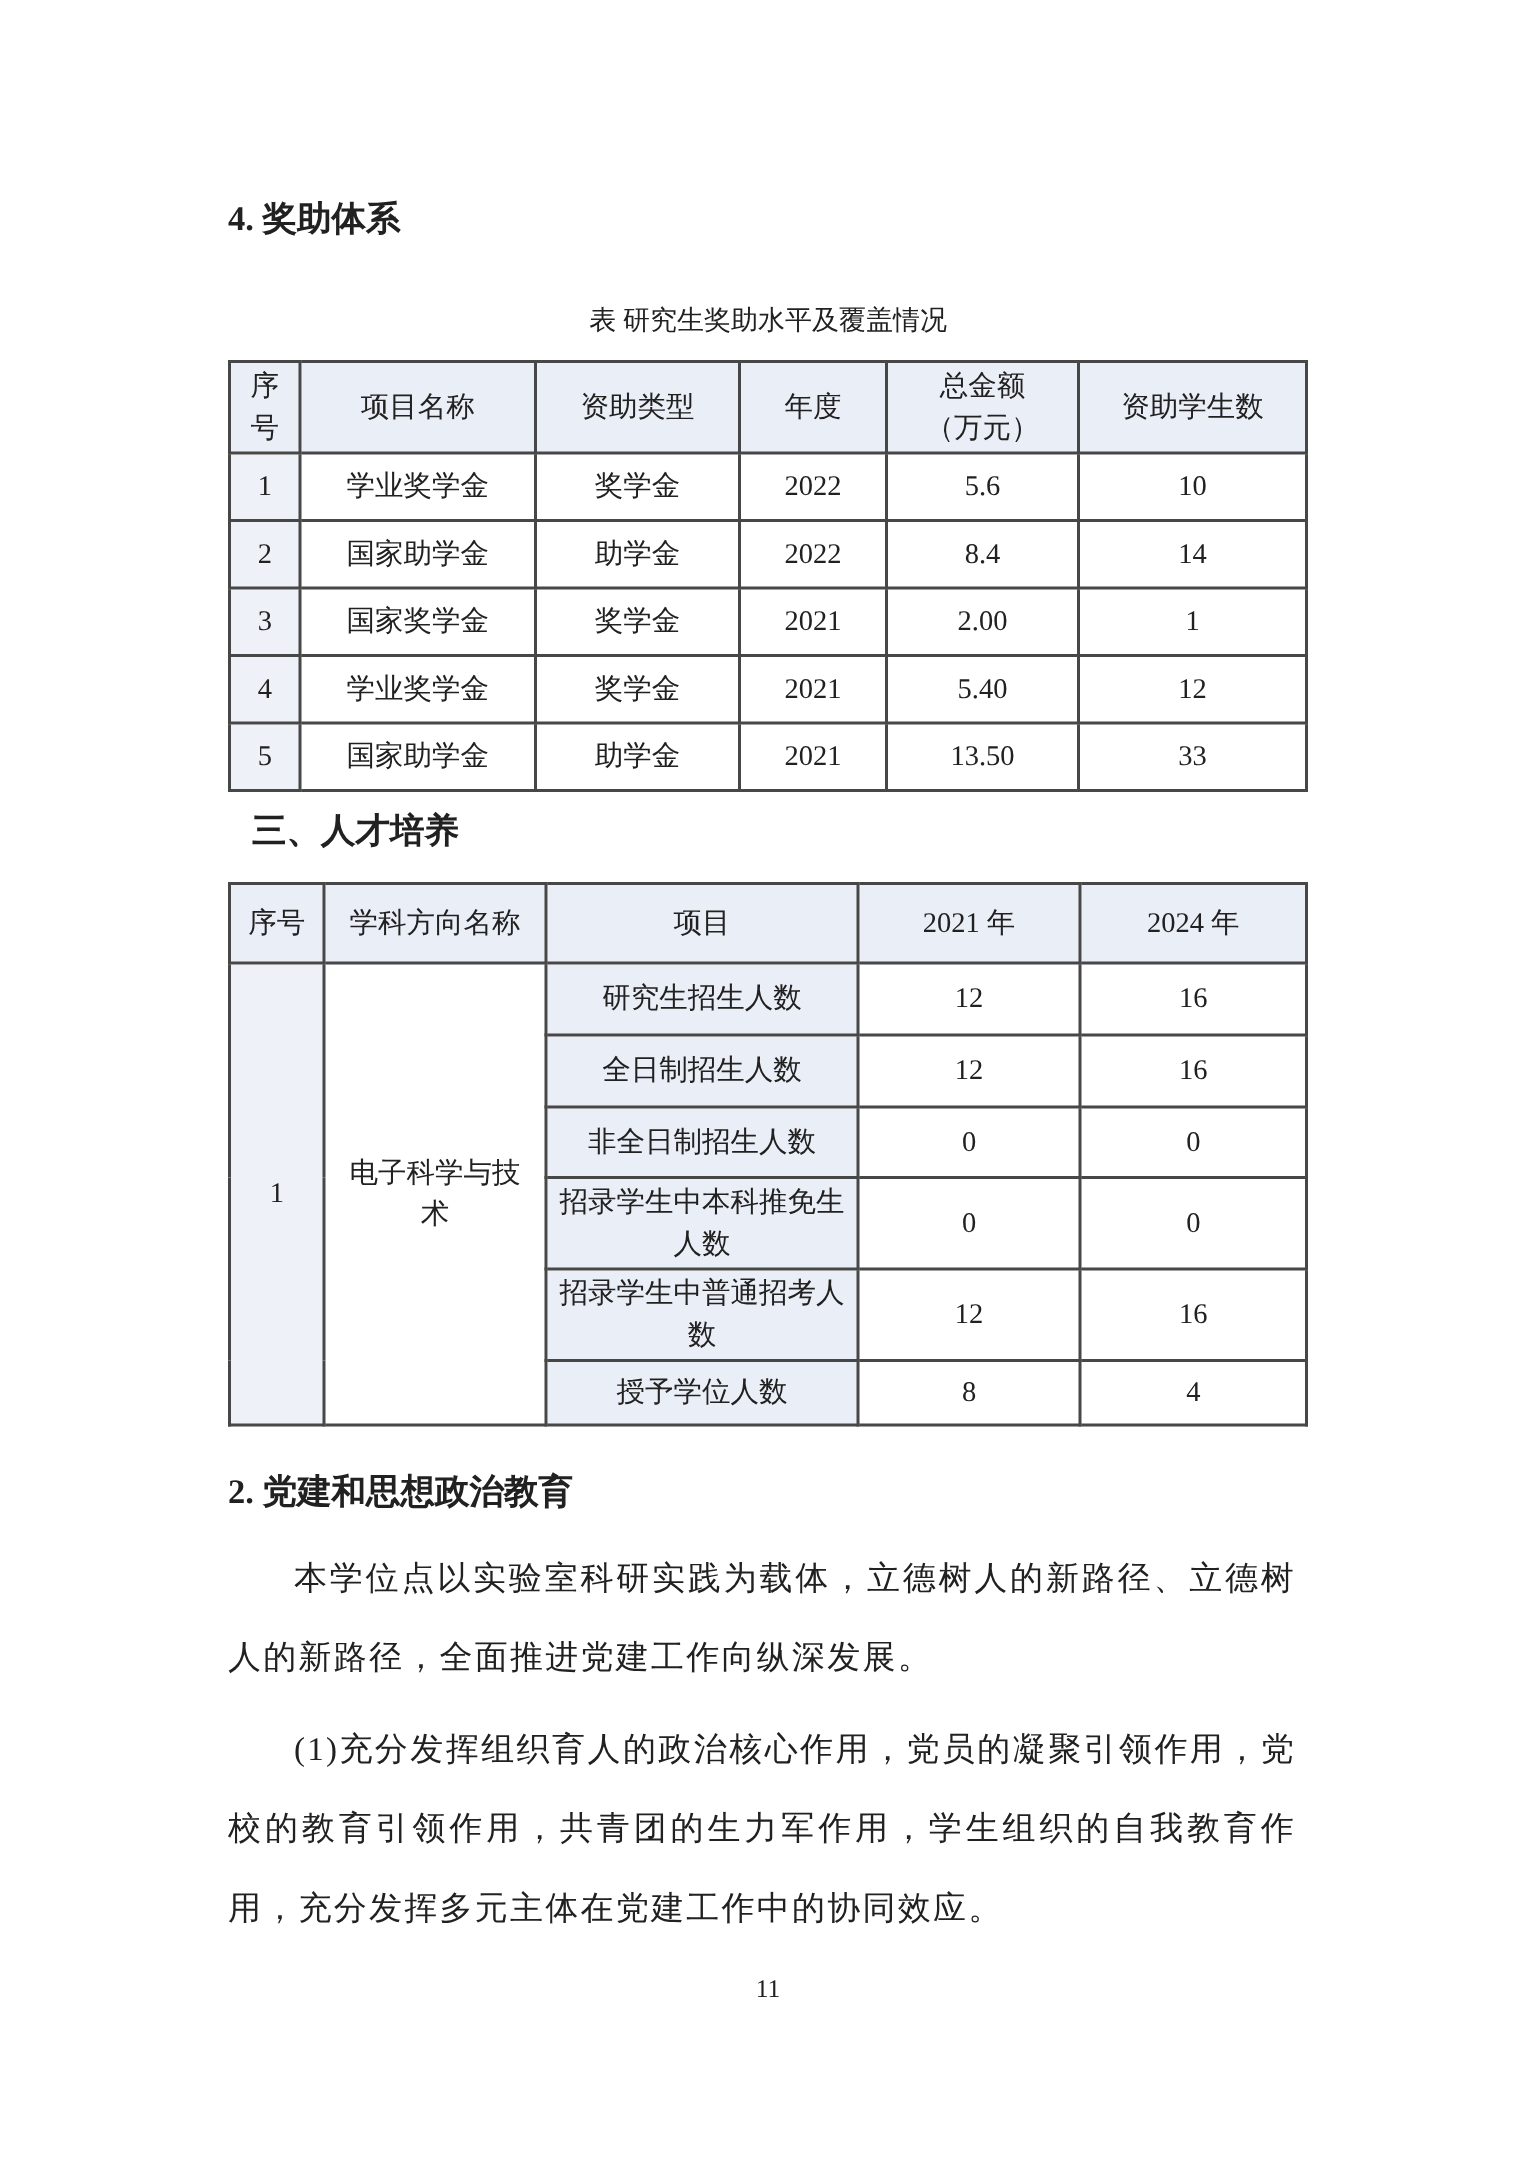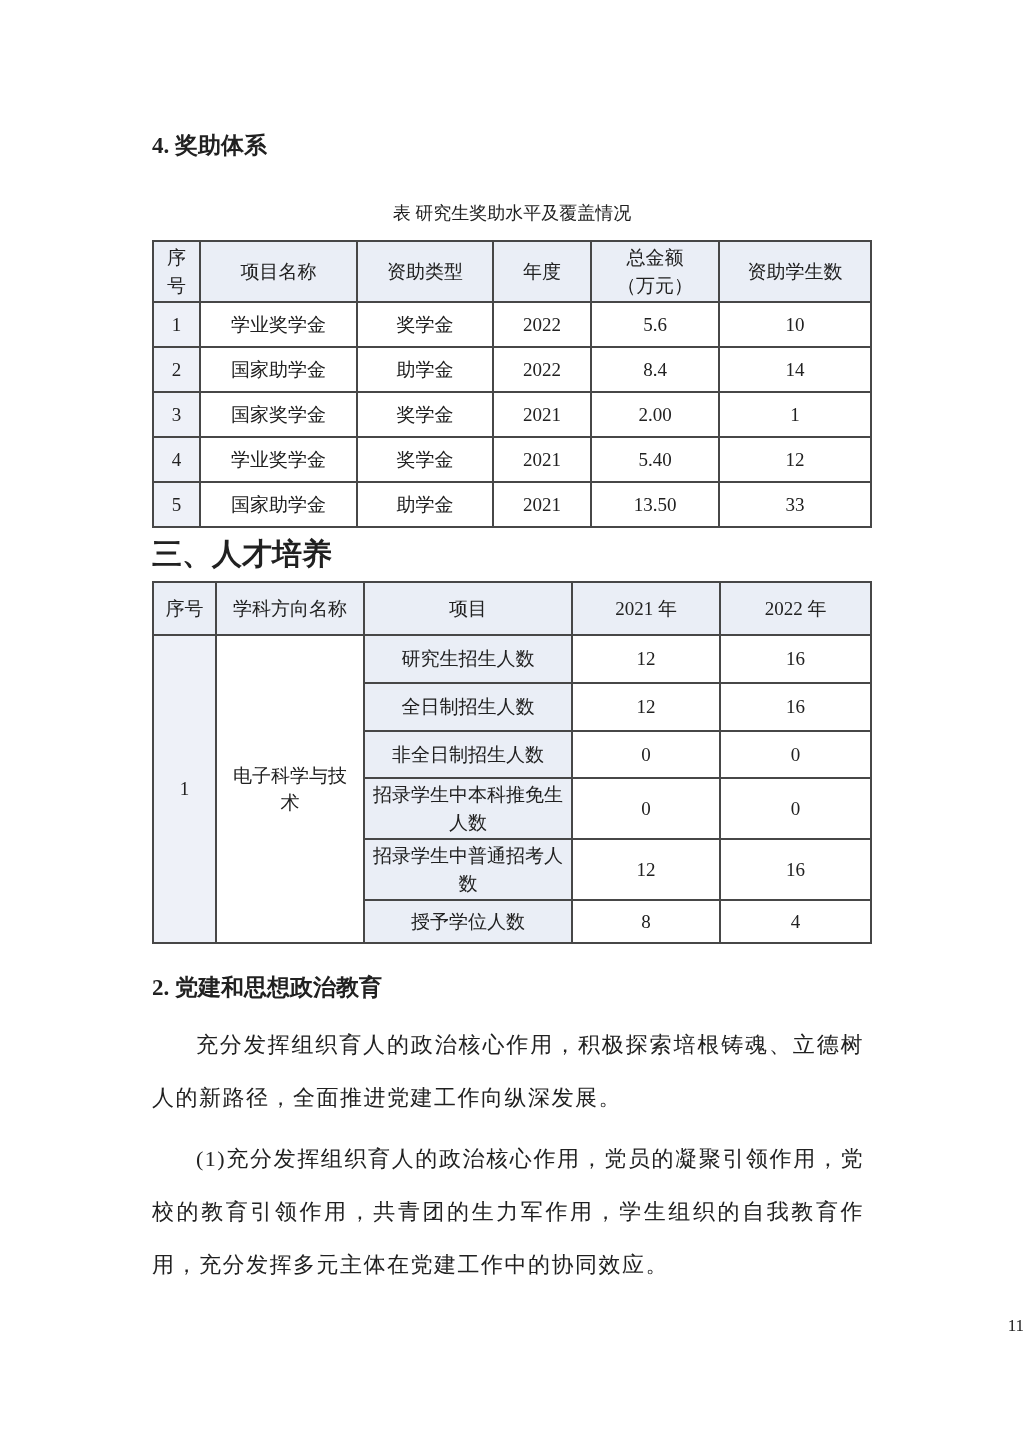--- a/index.html
+++ b/index.html
@@ -18,24 +18,24 @@
     top: 0;
     width: 720px;
   }
   .h-sub {
     font-size: 23px;
     font-weight: bold;
     line-height: 32px;
     margin: 0;
   }
   .h-main {
-    font-size: 30px;
+    font-size: 23px;
     font-weight: bold;
     line-height: 36px;
-    margin: 0;
+    margin: 16px;
   }
   #h-award { margin-top: 130px; }
   .tbl-caption {
     margin-top: 38px;
     font-size: 18px;
     line-height: 27px;
     text-align: center;
   }
   table {
     border-collapse: collapse;
@@ -76,21 +76,21 @@
     line-height: 53px;
     text-align: justify;
     text-indent: 44px;
   }
   .para + .para { margin-top: 8px; }
   .page-number {
     position: absolute;
     left: 0;
     right: 0;
     top: 1316px;
-    text-align: right;
+    text-align: center;
     font-size: 17px;
     font-family: Liberation Serif, serif;
   }
 </style>
 </head>
 <body>
 
 <div class="page">
   <div class="content">
 
@@ -173,21 +173,21 @@
           <col style="width:208px">
         <col style="width:148px">
           <col style="width:151px">
       </colgroup>
       <thead>
         <tr>
           <th class="shade">序号</th>
           <th class="shade">学科方向名称</th>
           <th class="shade">项目</th>
           <th class="shade">2021 年</th>
-          <th class="shade">2022 年</th>
+          <th class="shade">2024 年</th>
         </tr>
       </thead>
       <tbody>
         <tr class="rh48">
           <td class="shade-lite" rowspan="6">1</td>
           <td class="disc" rowspan="6">电子科学与技术</td>
           <td class="shade">研究生招生人数</td>
           <td>12</td>
           <td>16</td>
         </tr>
@@ -214,19 +214,19 @@
         <tr class="rh43">
           <td class="shade">授予学位人数</td>
           <td>8</td>
           <td>4</td>
         </tr>
       </tbody>
     </table>
 
     <h2 class="h-sub" id="h-party">2. 党建和思想政治教育</h2>
 
-    <p class="para">充分发挥组织育人的政治核心作用，积极探索培根铸魂、立德树人的新路径，全面推进党建工作向纵深发展。</p>
+    <p class="para">本学位点以实验室科研实践为载体，立德树人的新路径、立德树人的新路径，全面推进党建工作向纵深发展。</p>
     <p class="para">(1)充分发挥组织育人的政治核心作用，党员的凝聚引领作用，党校的教育引领作用，共青团的生力军作用，学生组织的自我教育作用，充分发挥多元主体在党建工作中的协同效应。</p>
 
   </div>
 
   <div class="page-number">11</div>
 </div>
 
 </body></html>

